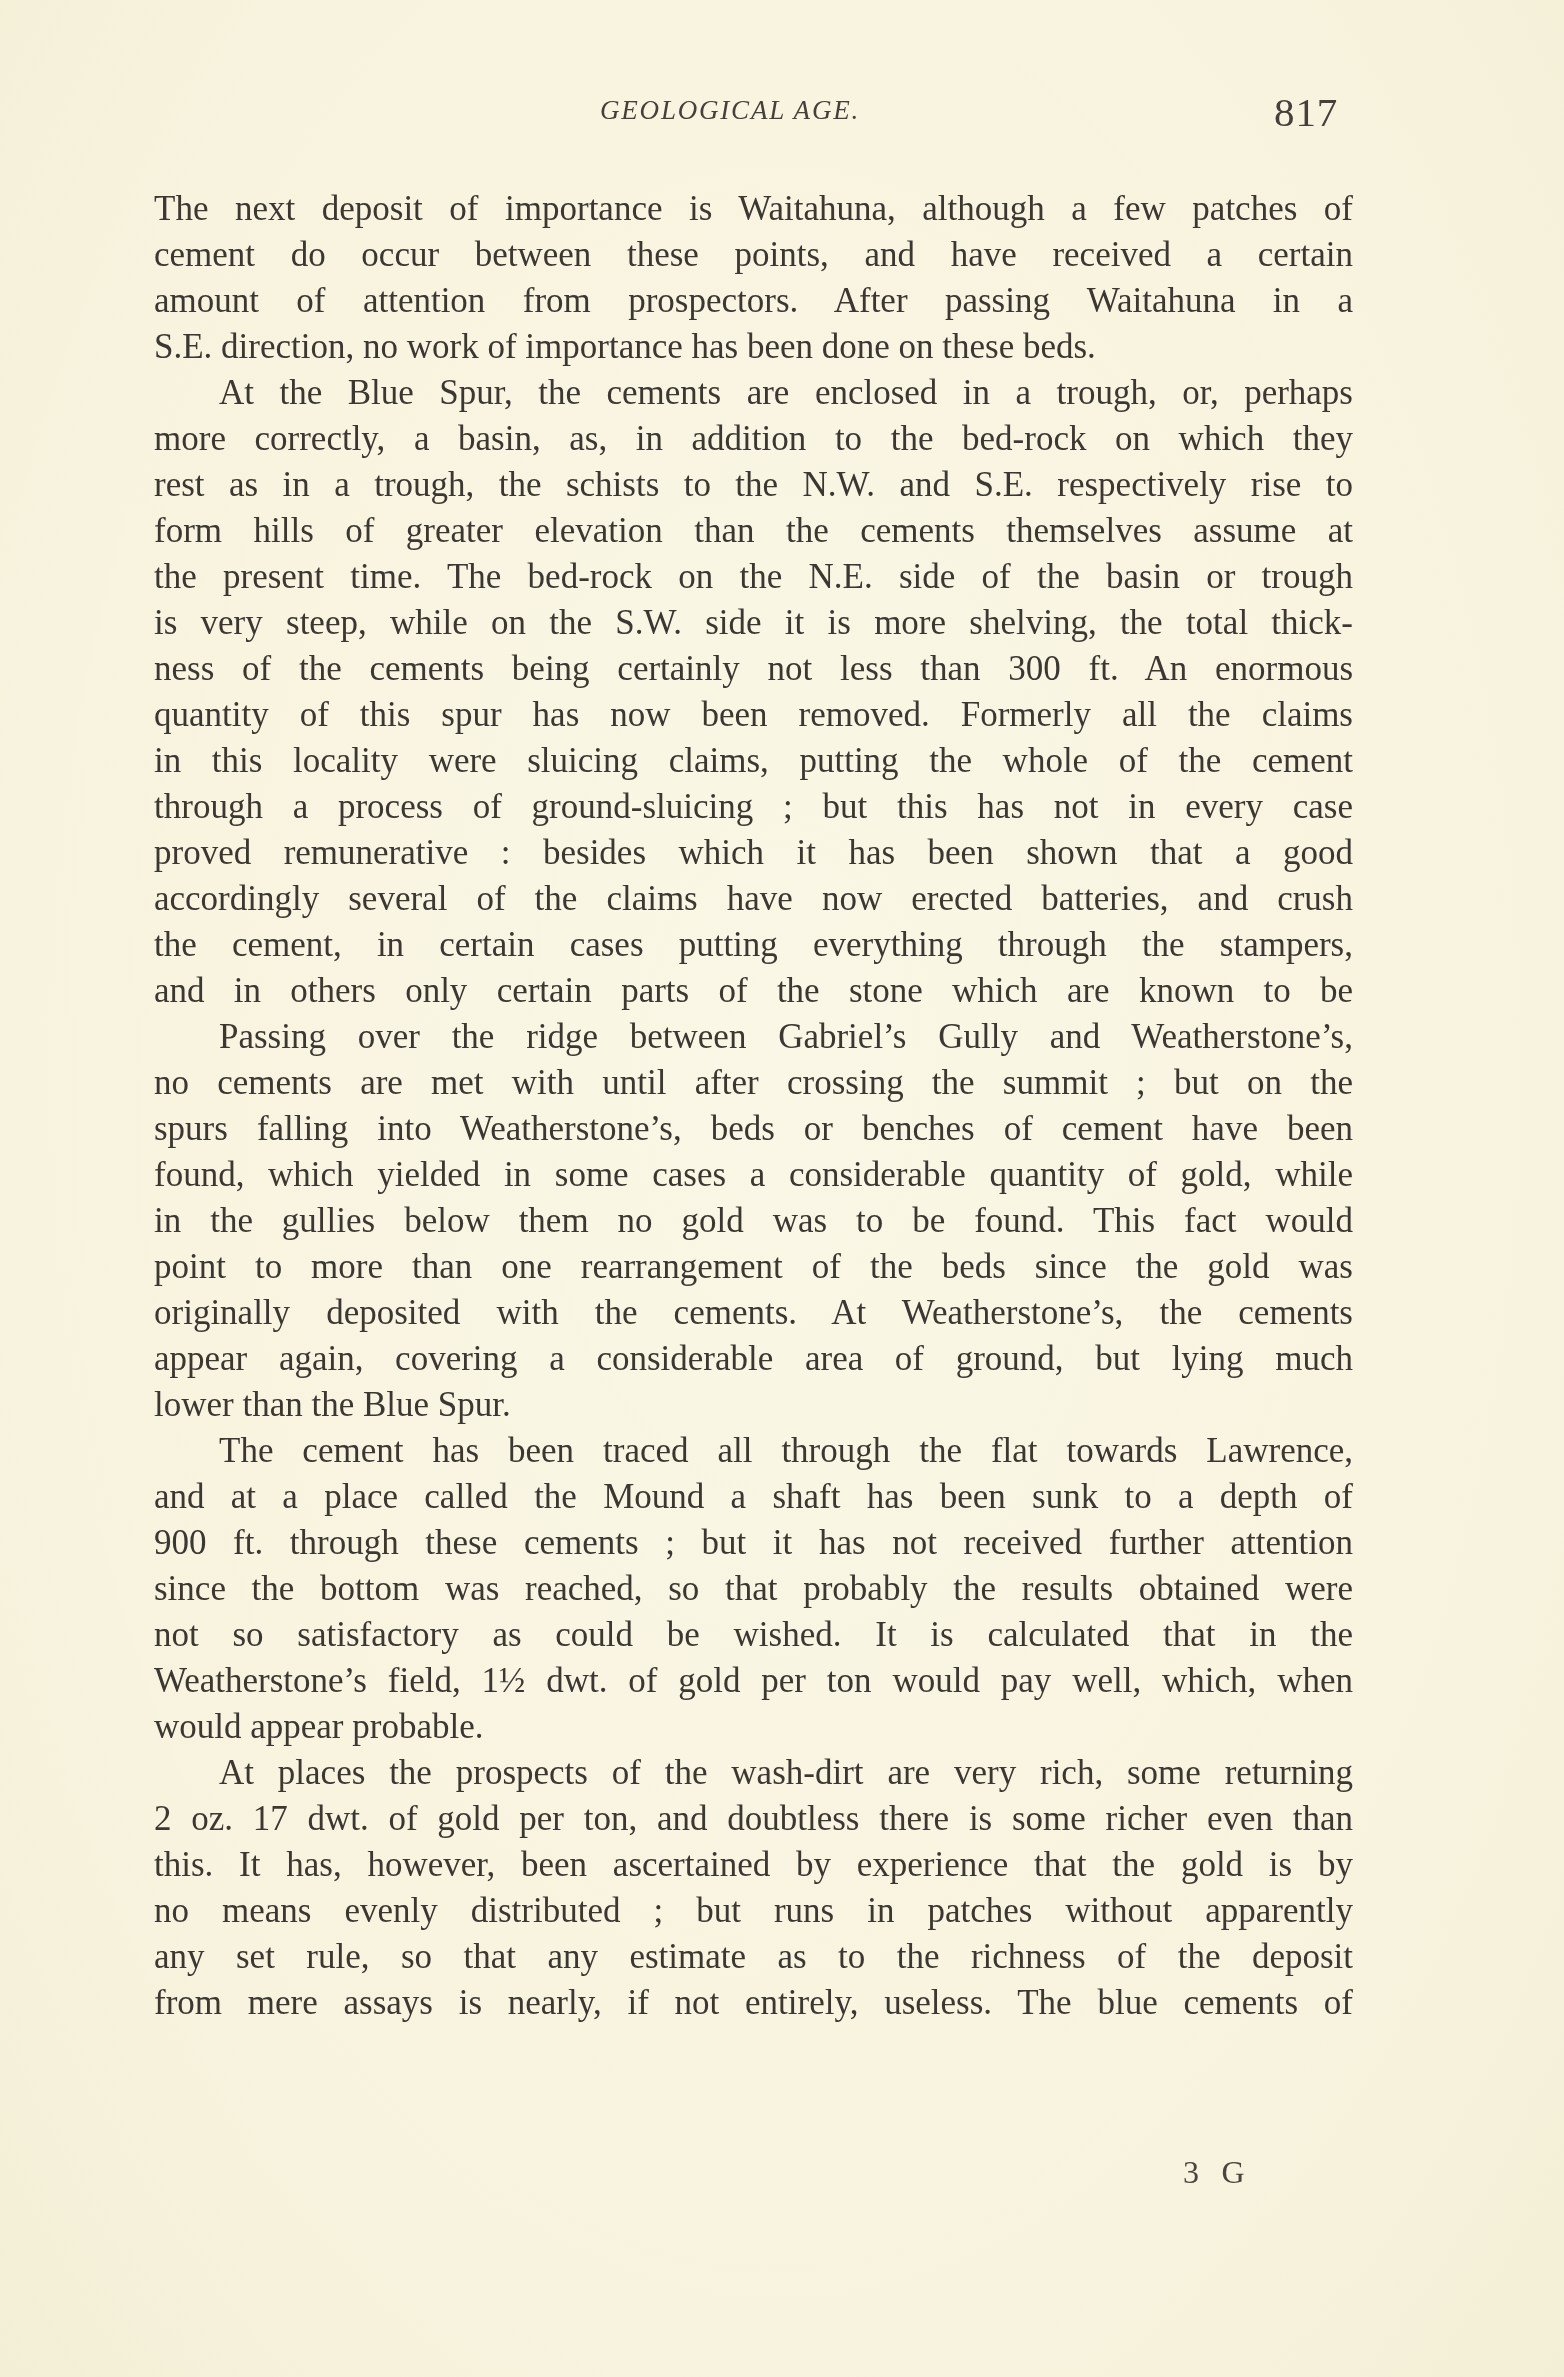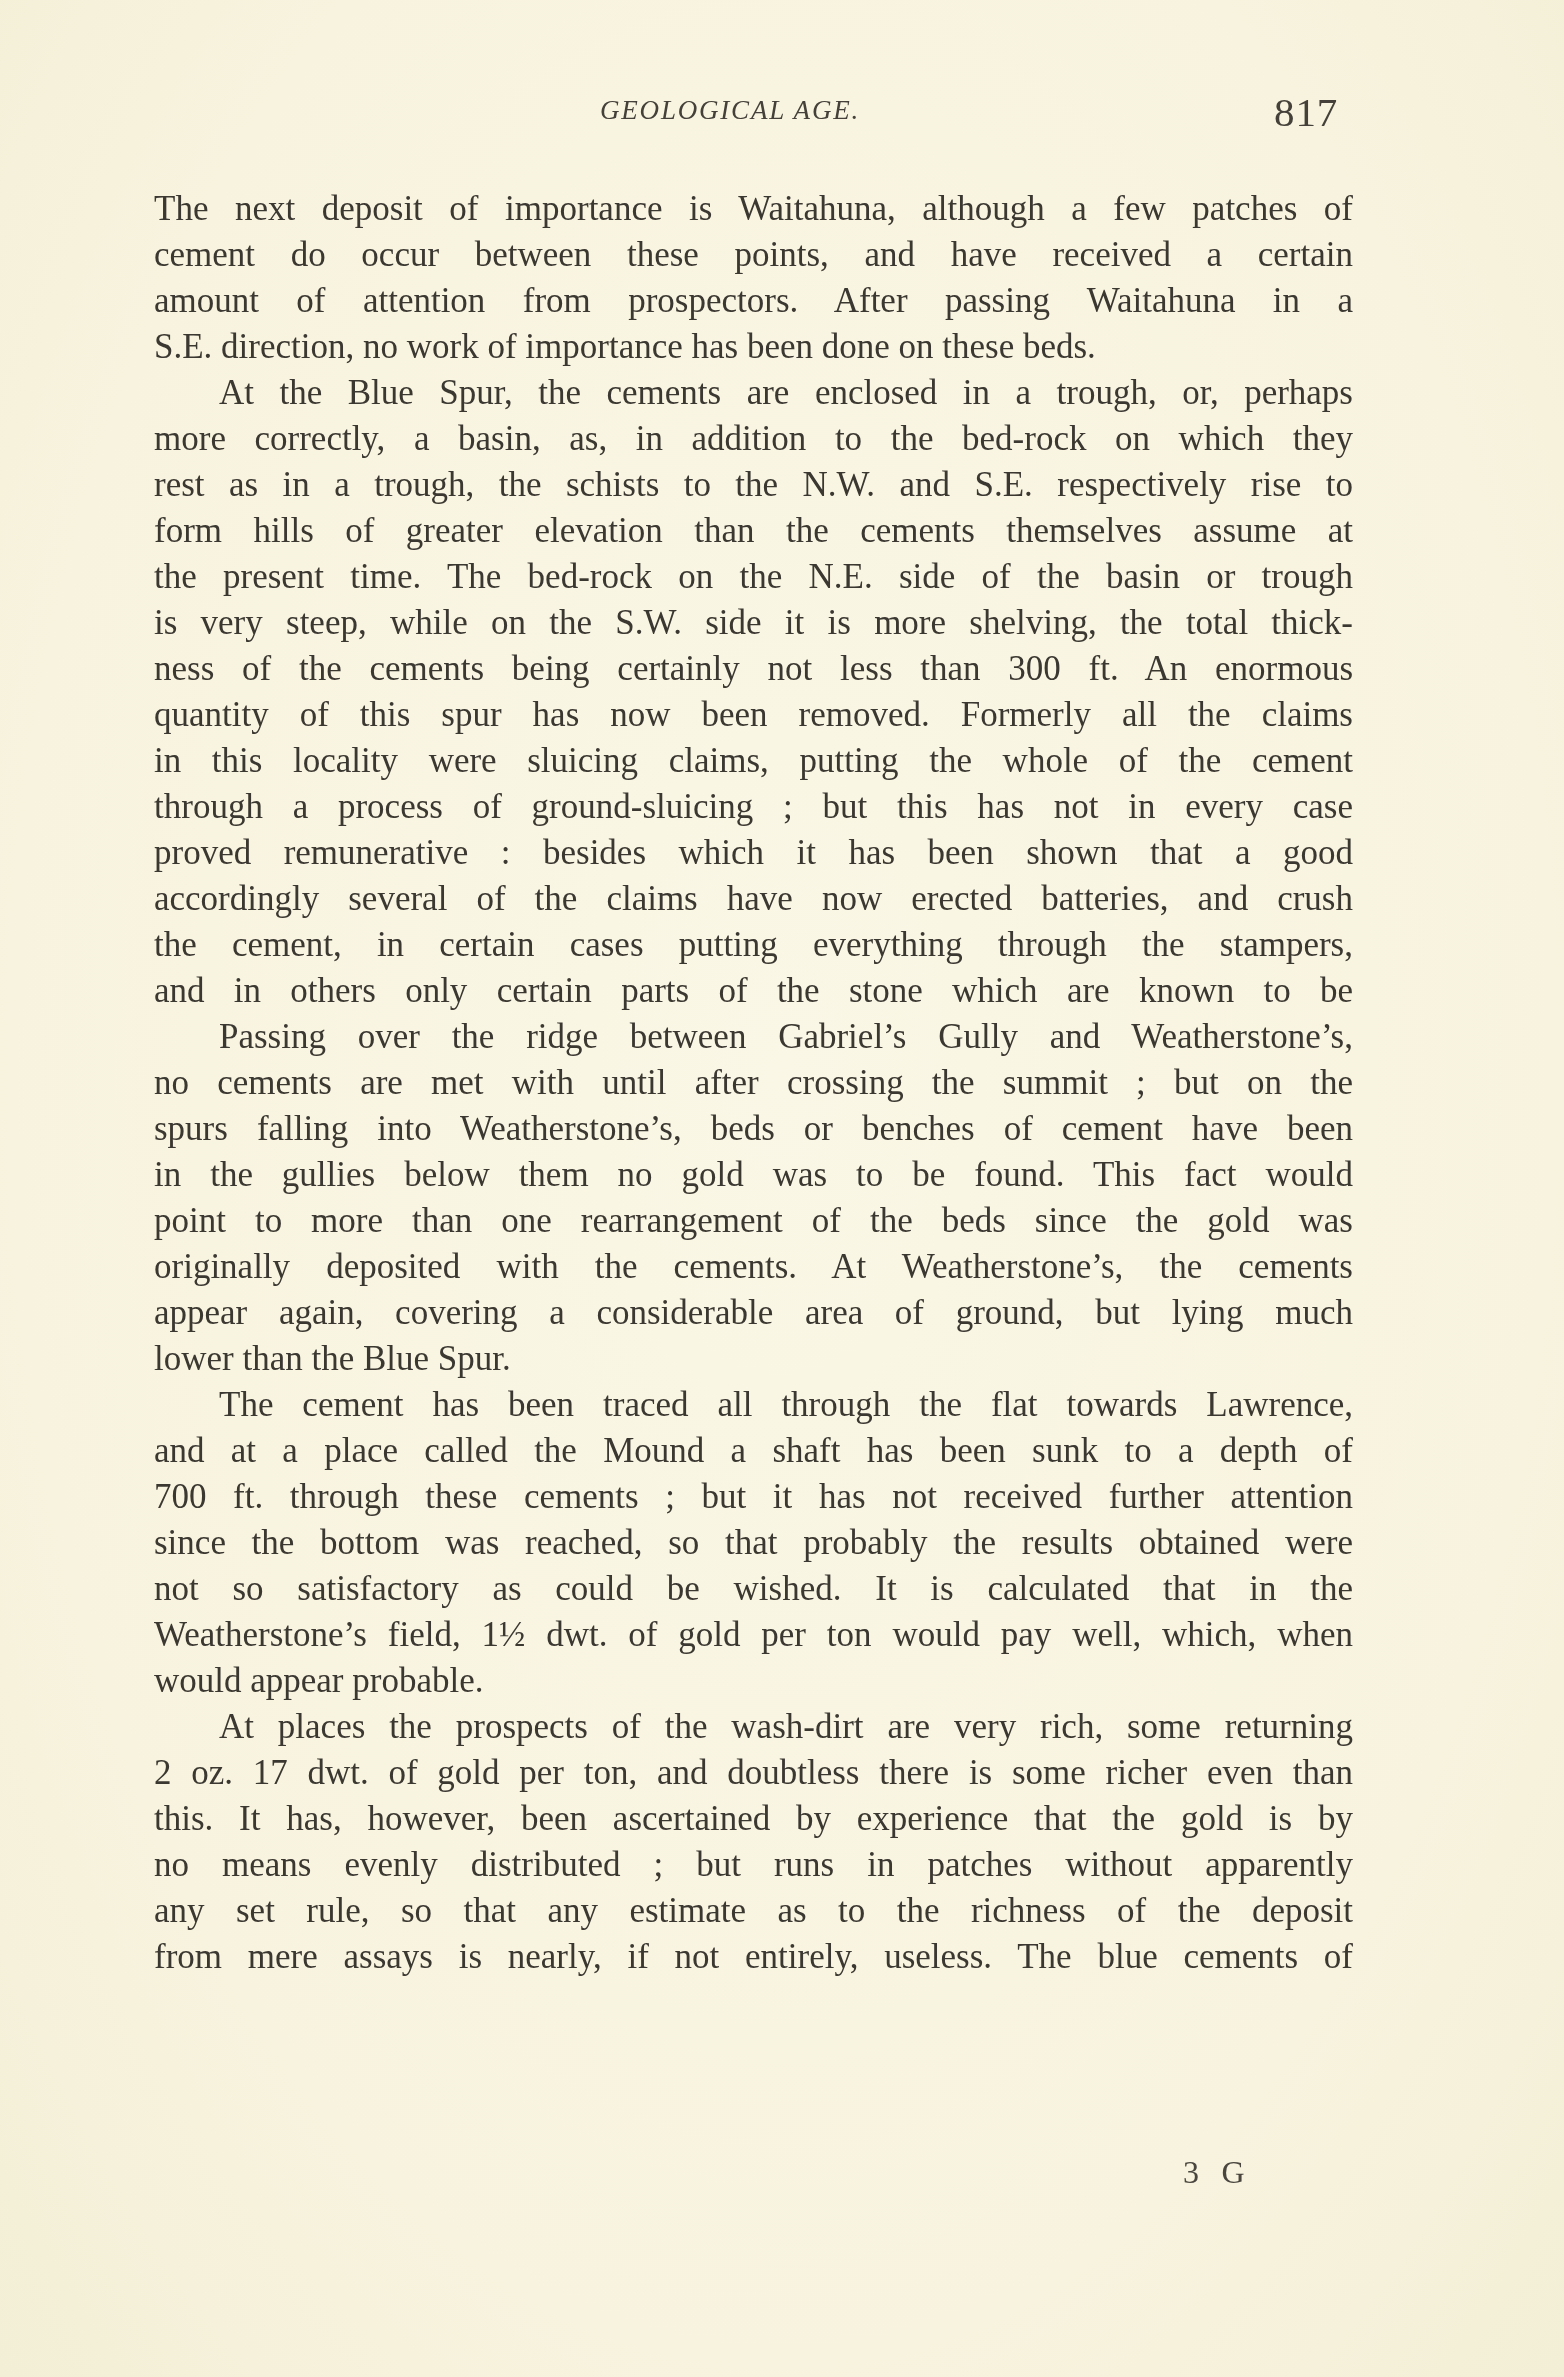--- a/index.html
+++ b/index.html
@@ -70,30 +70,31 @@
         <span class="line" style="display: block;">through a process of ground-sluicing ; but this has not in every case</span>
         <span class="line" style="display: block;">proved remunerative :  besides which it has been shown that a good</span>
         <span class="line" style="display: block;">accordingly several of the claims have now erected batteries, and crush</span>
         <span class="line" style="display: block;">the cement, in certain cases putting everything through the stampers,</span>
         <span class="line" style="display: block;">and in others only certain parts of the stone which are known to be</span>
       </div>
       <div>
         <span class="line indent" style="display: block;">Passing over the ridge between Gabriel’s Gully and Weatherstone’s,</span>
         <span class="line" style="display: block;">no cements are met with until after crossing the summit ; but on the</span>
         <span class="line" style="display: block;">spurs falling into Weatherstone’s, beds or benches of cement have been</span>
+        <span class="line" style="display: block;">found, which yielded in some cases a considerable quantity of gold, while</span>
         <span class="line" style="display: block;">in the gullies below them no gold was to be found.  This fact would</span>
         <span class="line" style="display: block;">point to more than one rearrangement of the beds since the gold was</span>
         <span class="line" style="display: block;">originally deposited with the cements.  At Weatherstone’s, the cements</span>
         <span class="line" style="display: block;">appear again, covering a considerable area of ground, but lying much</span>
         <span class="line last" style="display: block;">lower than the Blue Spur.</span>
       </div>
       <div>
         <span class="line indent" style="display: block;">The cement has been traced all through the flat towards Lawrence,</span>
         <span class="line" style="display: block;">and at a place called the Mound a shaft has been sunk to a depth of</span>
-        <span class="line" style="display: block;">700 ft. through these cements ; but it has not received further attention</span>
+        <span class="line" style="display: block;">900 ft. through these cements ; but it has not received further attention</span>
         <span class="line" style="display: block;">since the bottom was reached, so that probably the results obtained were</span>
         <span class="line" style="display: block;">not so satisfactory as could be wished.  It is calculated that in the</span>
         <span class="line" style="display: block;">Weatherstone’s field, 1½ dwt. of gold per ton would pay well, which, when</span>
         <span class="line last" style="display: block;">would appear probable.</span>
       </div>
       <div>
         <span class="line indent" style="display: block;">At places the prospects of the wash-dirt are very rich, some returning</span>
         <span class="line" style="display: block;">2 oz. 17 dwt. of gold per ton, and doubtless there is some richer even than</span>
         <span class="line" style="display: block;">this.  It has, however, been ascertained by experience that the gold is by</span>
         <span class="line" style="display: block;">no means evenly distributed ; but runs in patches without apparently</span>

